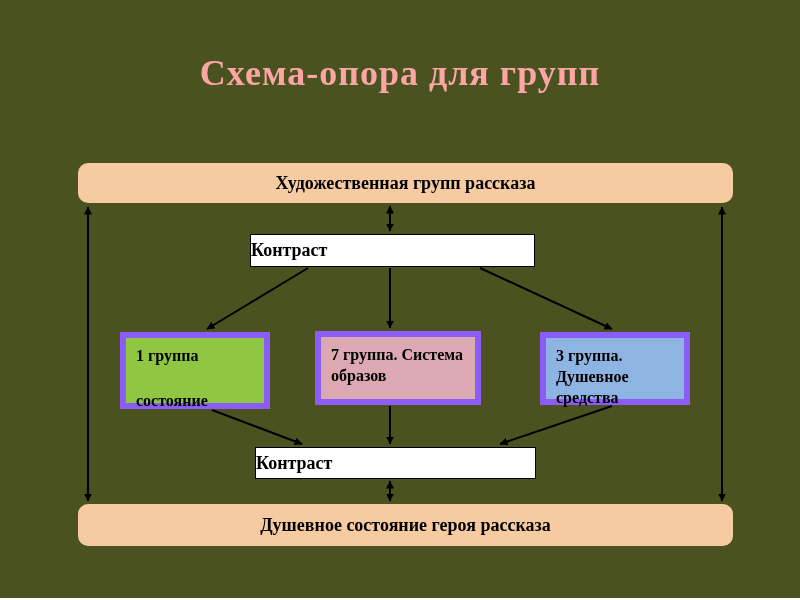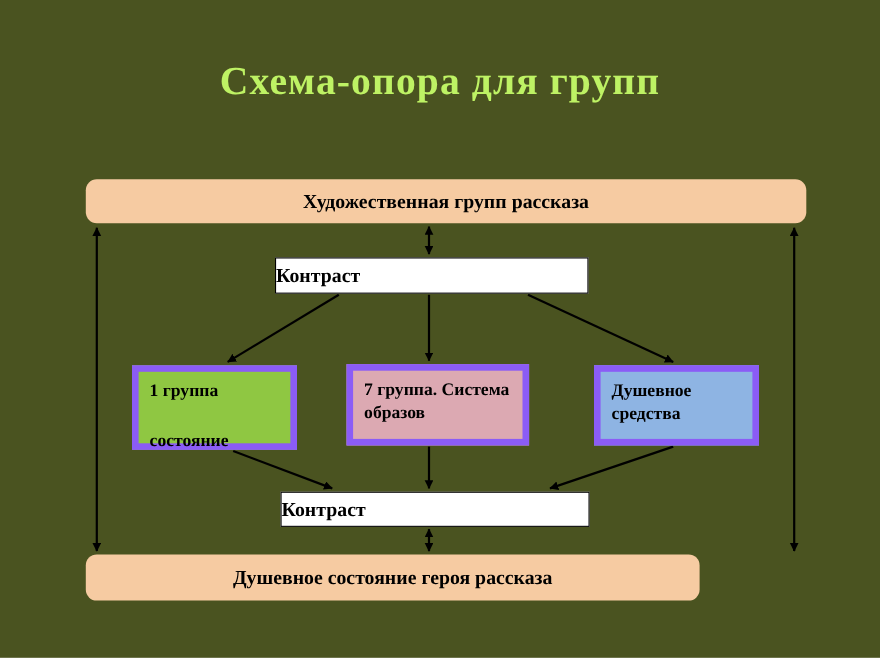--- a/index.html
+++ b/index.html
@@ -61,35 +61,35 @@
   }
   .group .line { display: block; }
   .group-1-gap { margin-top: 24px; }
 
   .pos-top-box      { left: 78px;  top: 163px; width: 655px; height: 40px; }
   .pos-contrast-top { left: 250px; top: 234px; width: 285px; height: 33px; }
   .pos-group-1      { left: 120px; top: 332px; width: 150px; height: 77px; }
   .pos-group-2      { left: 315px; top: 331px; width: 166px; height: 74px; }
   .pos-group-3      { left: 540px; top: 332px; width: 150px; height: 73px; }
   .pos-contrast-bot { left: 255px; top: 447px; width: 281px; height: 32px; }
-  .pos-bottom-box   { left: 78px;  top: 504px; width: 558px; height: 42px; }
+  .pos-bottom-box   { left: 78px;  top: 504px; width: 655px; height: 42px; }
 
   .bottom-edge {
     position: absolute;
     left: 0; bottom: 0;
     width: 100%; height: 2px;
     background: #fff;
   }
 </style>
 </head>
 <body>
 
 <div class="slide" style="background: rgb(74, 83, 32);">
 
-  <h1 class="title" style="color: #bef264;">Схема-опора для групп</h1>
+  <h1 class="title" style="color: #fca5a5;">Схема-опора для групп</h1>
 
   <svg class="arrows" width="800" height="600" viewBox="0 0 800 600">
     <defs>
       <marker id="ah" markerWidth="9" markerHeight="9" refX="7.5" refY="4" orient="auto" markerUnits="userSpaceOnUse">
         <path d="M0,0 L8,4 L0,8 z" fill="#000"></path>
       </marker>
       <marker id="ahs" markerWidth="9" markerHeight="9" refX="7.5" refY="4" orient="auto-start-reverse" markerUnits="userSpaceOnUse">
         <path d="M0,0 L8,4 L0,8 z" fill="#000"></path>
       </marker>
     </defs>
@@ -122,20 +122,21 @@
     <span class="line">1 группа</span>
     <span class="line group-1-gap">состояние</span>
   </div>
 
   <div class="box group pos-group-2" style="background: rgb(220, 169, 178);">
     <span class="line">7 группа.  Система</span>
     <span class="line">образов</span>
   </div>
 
   <div class="box group pos-group-3" style="background: rgb(142, 180, 227);">
+    <span class="line">3 группа.</span>
     <span class="line">Душевное</span>
     <span class="line">средства</span>
   </div>
 
   <div class="box white-box pos-contrast-bot" style="background: rgb(255, 255, 255);">
     <span>Контраст</span>
   </div>
 
   <div class="box peach pos-bottom-box" style="background: rgb(246, 203, 162);">
     <span>Душевное состояние героя рассказа</span>

